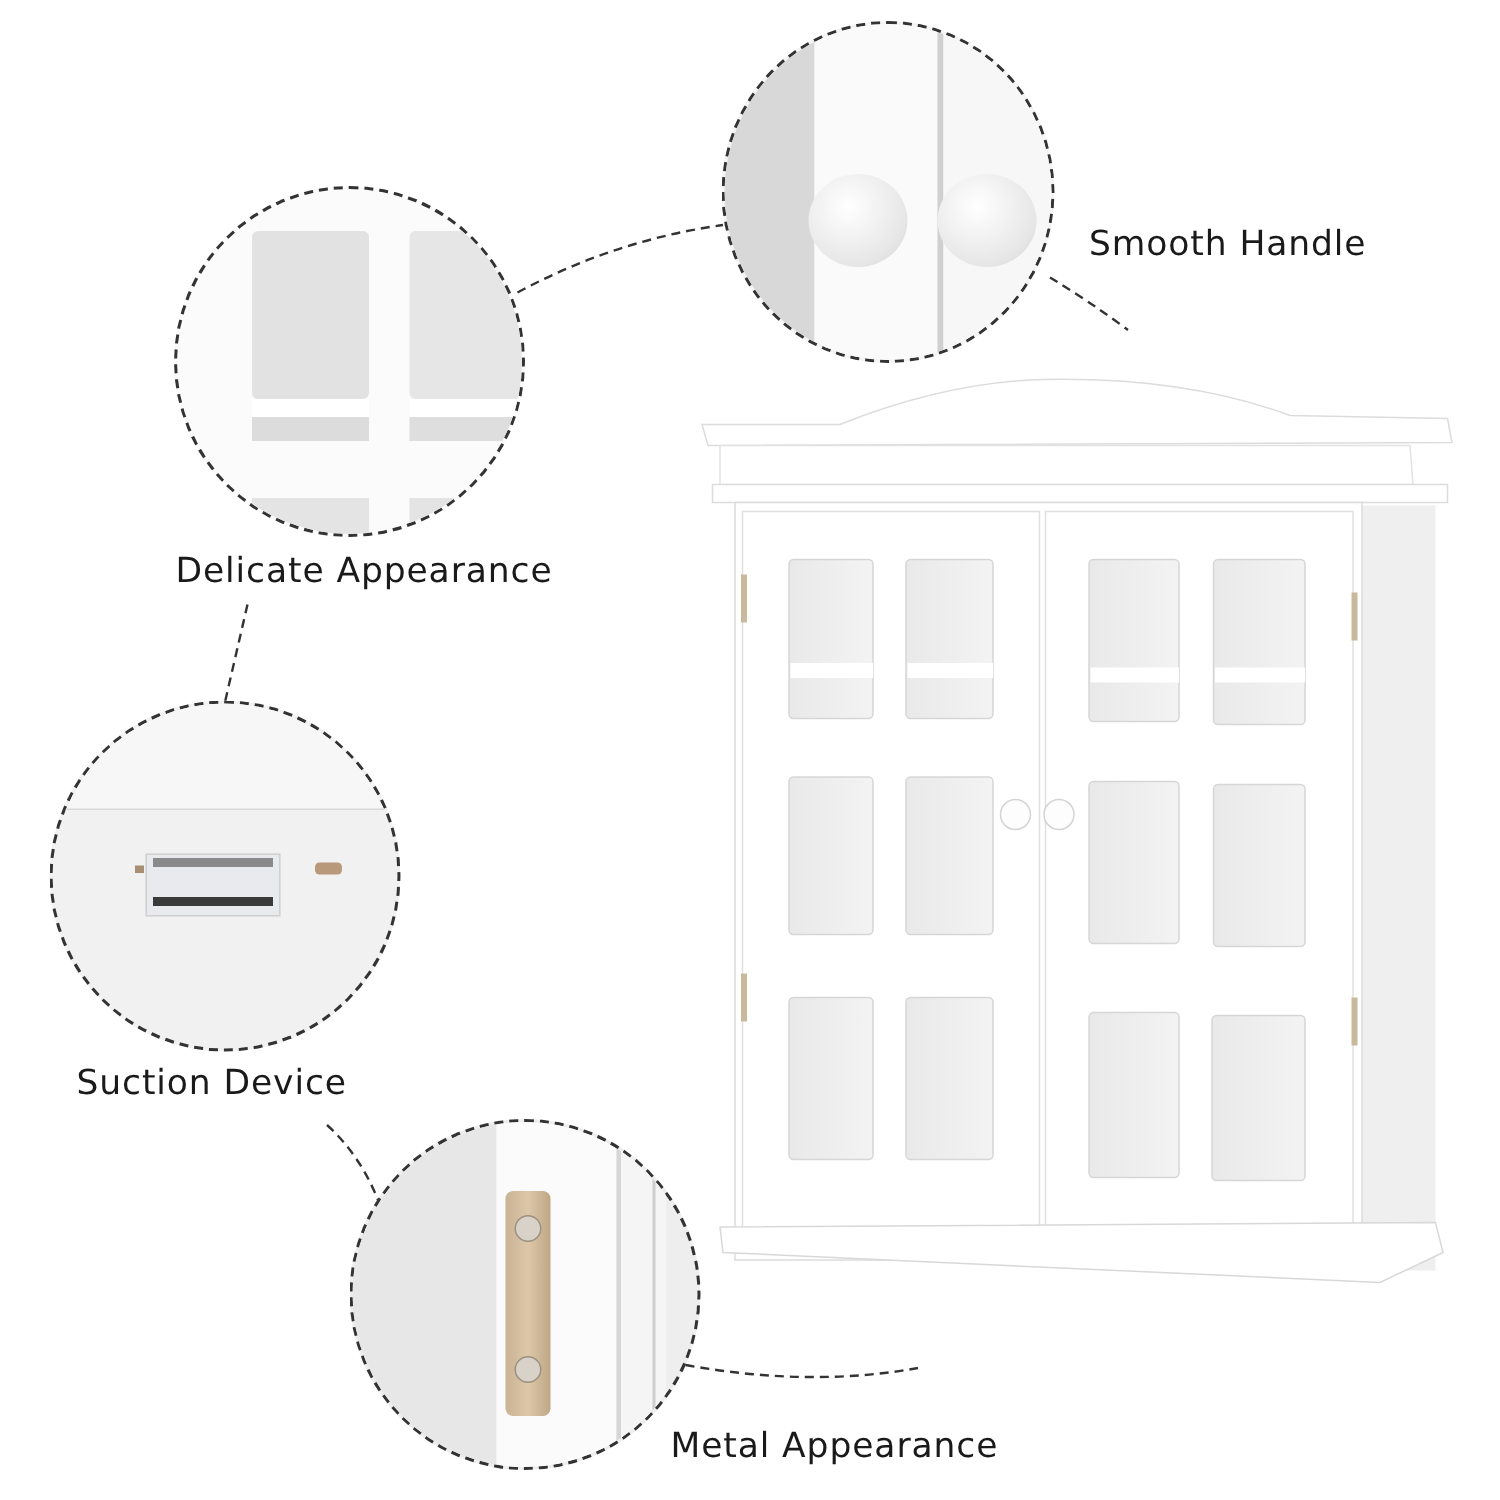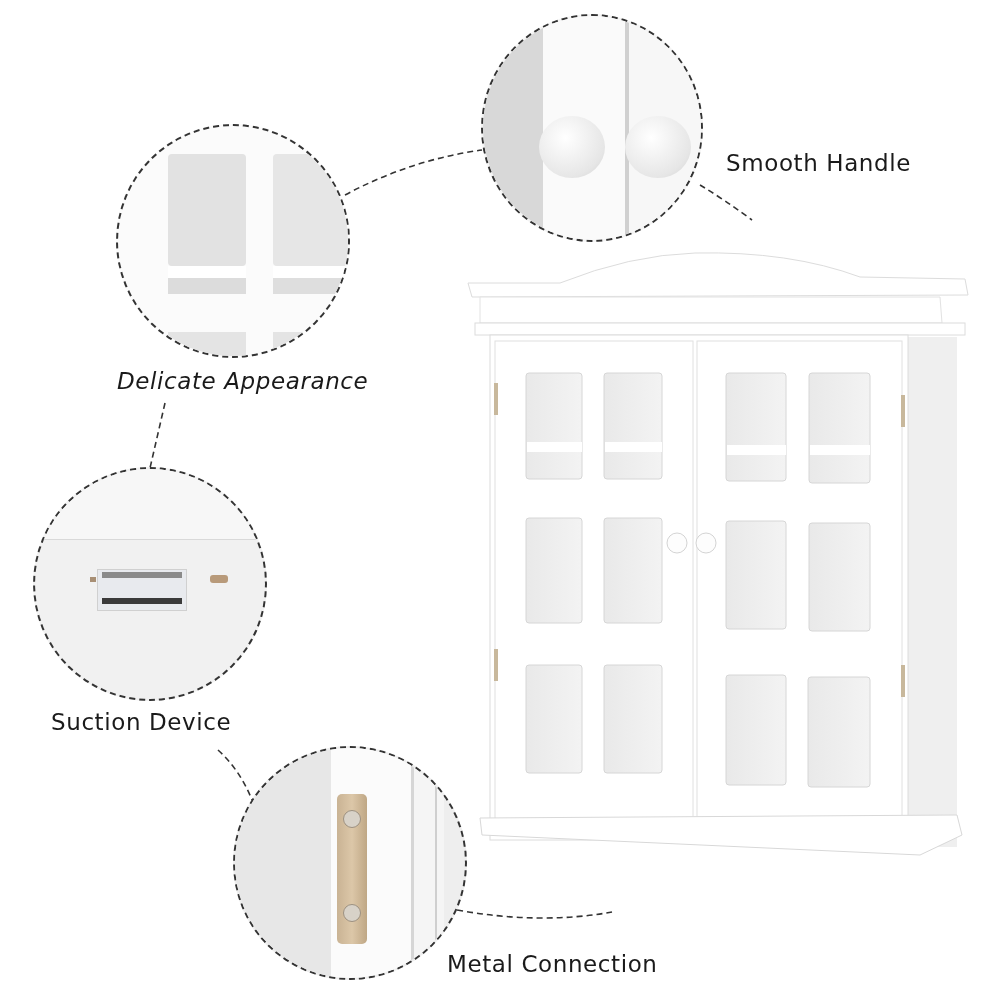--- a/index.html
+++ b/index.html
@@ -34,21 +34,21 @@
 <div class="circle" style="left:116px;top:124px;width:234px;height:234px;background:#fbfbfb;">
   <div style="position:absolute;left:50px;top:28px;width:78px;height:112px;background:#e2e2e2;border-radius:4px;"></div>
   <div style="position:absolute;left:155px;top:28px;width:78px;height:112px;background:#e6e6e6;border-radius:4px;"></div>
   <div style="position:absolute;left:50px;top:140px;width:78px;height:12px;background:#ffffff;"></div>
   <div style="position:absolute;left:155px;top:140px;width:78px;height:12px;background:#ffffff;"></div>
   <div style="position:absolute;left:50px;top:152px;width:78px;height:16px;background:#dcdcdc;"></div>
   <div style="position:absolute;left:155px;top:152px;width:78px;height:16px;background:#dedede;"></div>
   <div style="position:absolute;left:50px;top:206px;width:78px;height:40px;background:#e4e4e4;"></div>
   <div style="position:absolute;left:155px;top:206px;width:78px;height:40px;background:#e4e4e4;"></div>
 </div>
-<div class="label" style="left:117px;top:368px;font-style:italic;">Delicate Appearance</div>
+<div class="label" style="left:117px;top:368px;">Delicate Appearance</div>
 
 <div class="circle" style="left:33px;top:467px;width:234px;height:234px;background:#f1f1f1;">
   <div style="position:absolute;left:0;top:0;width:100%;height:70px;background:#f7f7f7;border-bottom:1px solid #d9d9d9;"></div>
   <div style="position:absolute;left:62px;top:100px;width:88px;height:40px;background:#e8eaee;border:1px solid #d0d0d0;">
     <div style="position:absolute;left:4px;top:2px;width:80px;height:6px;background:#8a8a8a;"></div>
     <div style="position:absolute;left:4px;top:28px;width:80px;height:6px;background:#3a3a3a;"></div>
   </div>
   <div style="position:absolute;left:175px;top:106px;width:18px;height:8px;border-radius:3px;background:#b89a7a;"></div>
   <div style="position:absolute;left:55px;top:108px;width:6px;height:5px;background:#a88f74;"></div>
 </div>
@@ -58,21 +58,21 @@
   <div style="position:absolute;left:0;top:0;width:96px;height:100%;background:#e7e7e7;"></div>
   <div style="position:absolute;left:96px;top:0;width:80px;height:100%;background:#fbfbfb;"></div>
   <div style="position:absolute;left:176px;top:0;width:3px;height:100%;background:#d6d6d6;"></div>
   <div style="position:absolute;left:179px;top:0;width:30px;height:100%;background:#f5f5f5;"></div>
   <div style="position:absolute;left:200px;top:0;width:2px;height:100%;background:#cfcfcf;"></div>
   <div style="position:absolute;left:102px;top:46px;width:30px;height:150px;border-radius:5px;background:linear-gradient(90deg,#c9b394,#dcc7a8,#bfa785);">
     <div style="position:absolute;left:6px;top:16px;width:16px;height:16px;border-radius:50%;background:#d8d2c8;border:1px solid #9c9080;"></div>
     <div style="position:absolute;left:6px;top:110px;width:16px;height:16px;border-radius:50%;background:#d8d2c8;border:1px solid #9c9080;"></div>
   </div>
 </div>
-<div class="label" style="left:447px;top:951px;">Metal Connection</div>
+<div class="label" style="left:447px;top:951px;">Metal Appearance</div>
 
 <svg style="position:absolute;left:460px;top:245px;" width="520" height="620" viewBox="0 0 520 620">
   <defs>
     <linearGradient id="pane" x1="0" x2="1" y1="0" y2="0">
       <stop offset="0" stop-color="#e9e9e9"></stop>
         <stop offset="1" stop-color="#f3f3f3"></stop>
     </linearGradient>
   </defs>
 
   <path d="M8,38 L100,38 Q170,10 235,8 Q330,6 400,32 L505,34 L508,50 L12,52 Z" fill="#ffffff" stroke="#dcdcdc"></path>

